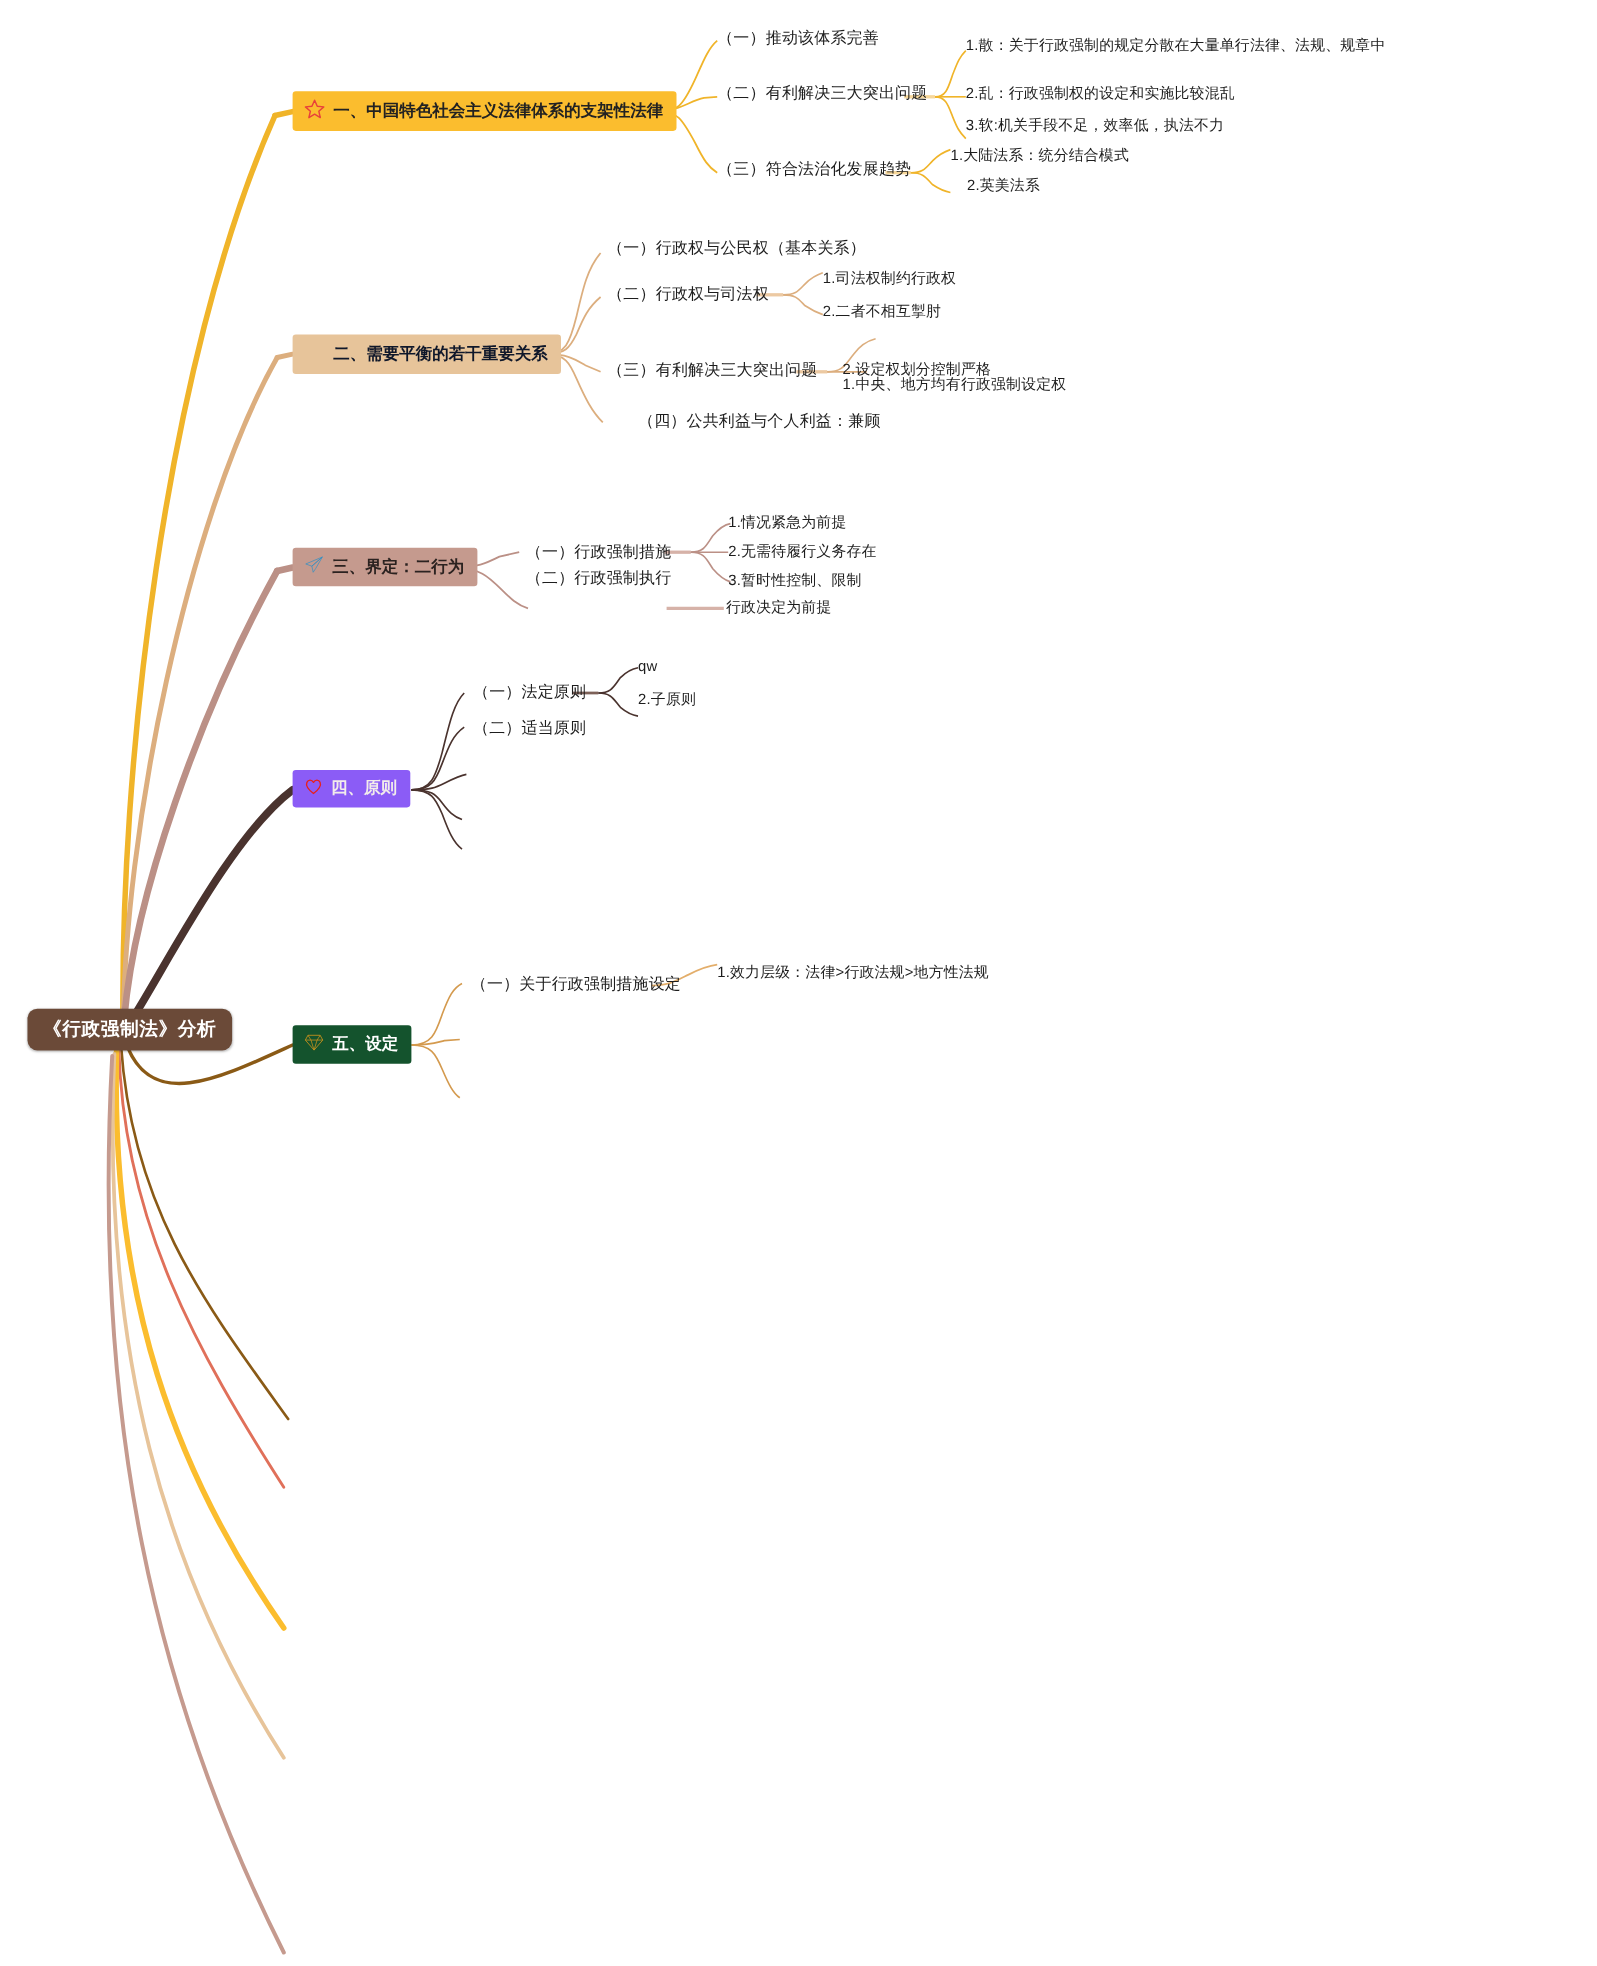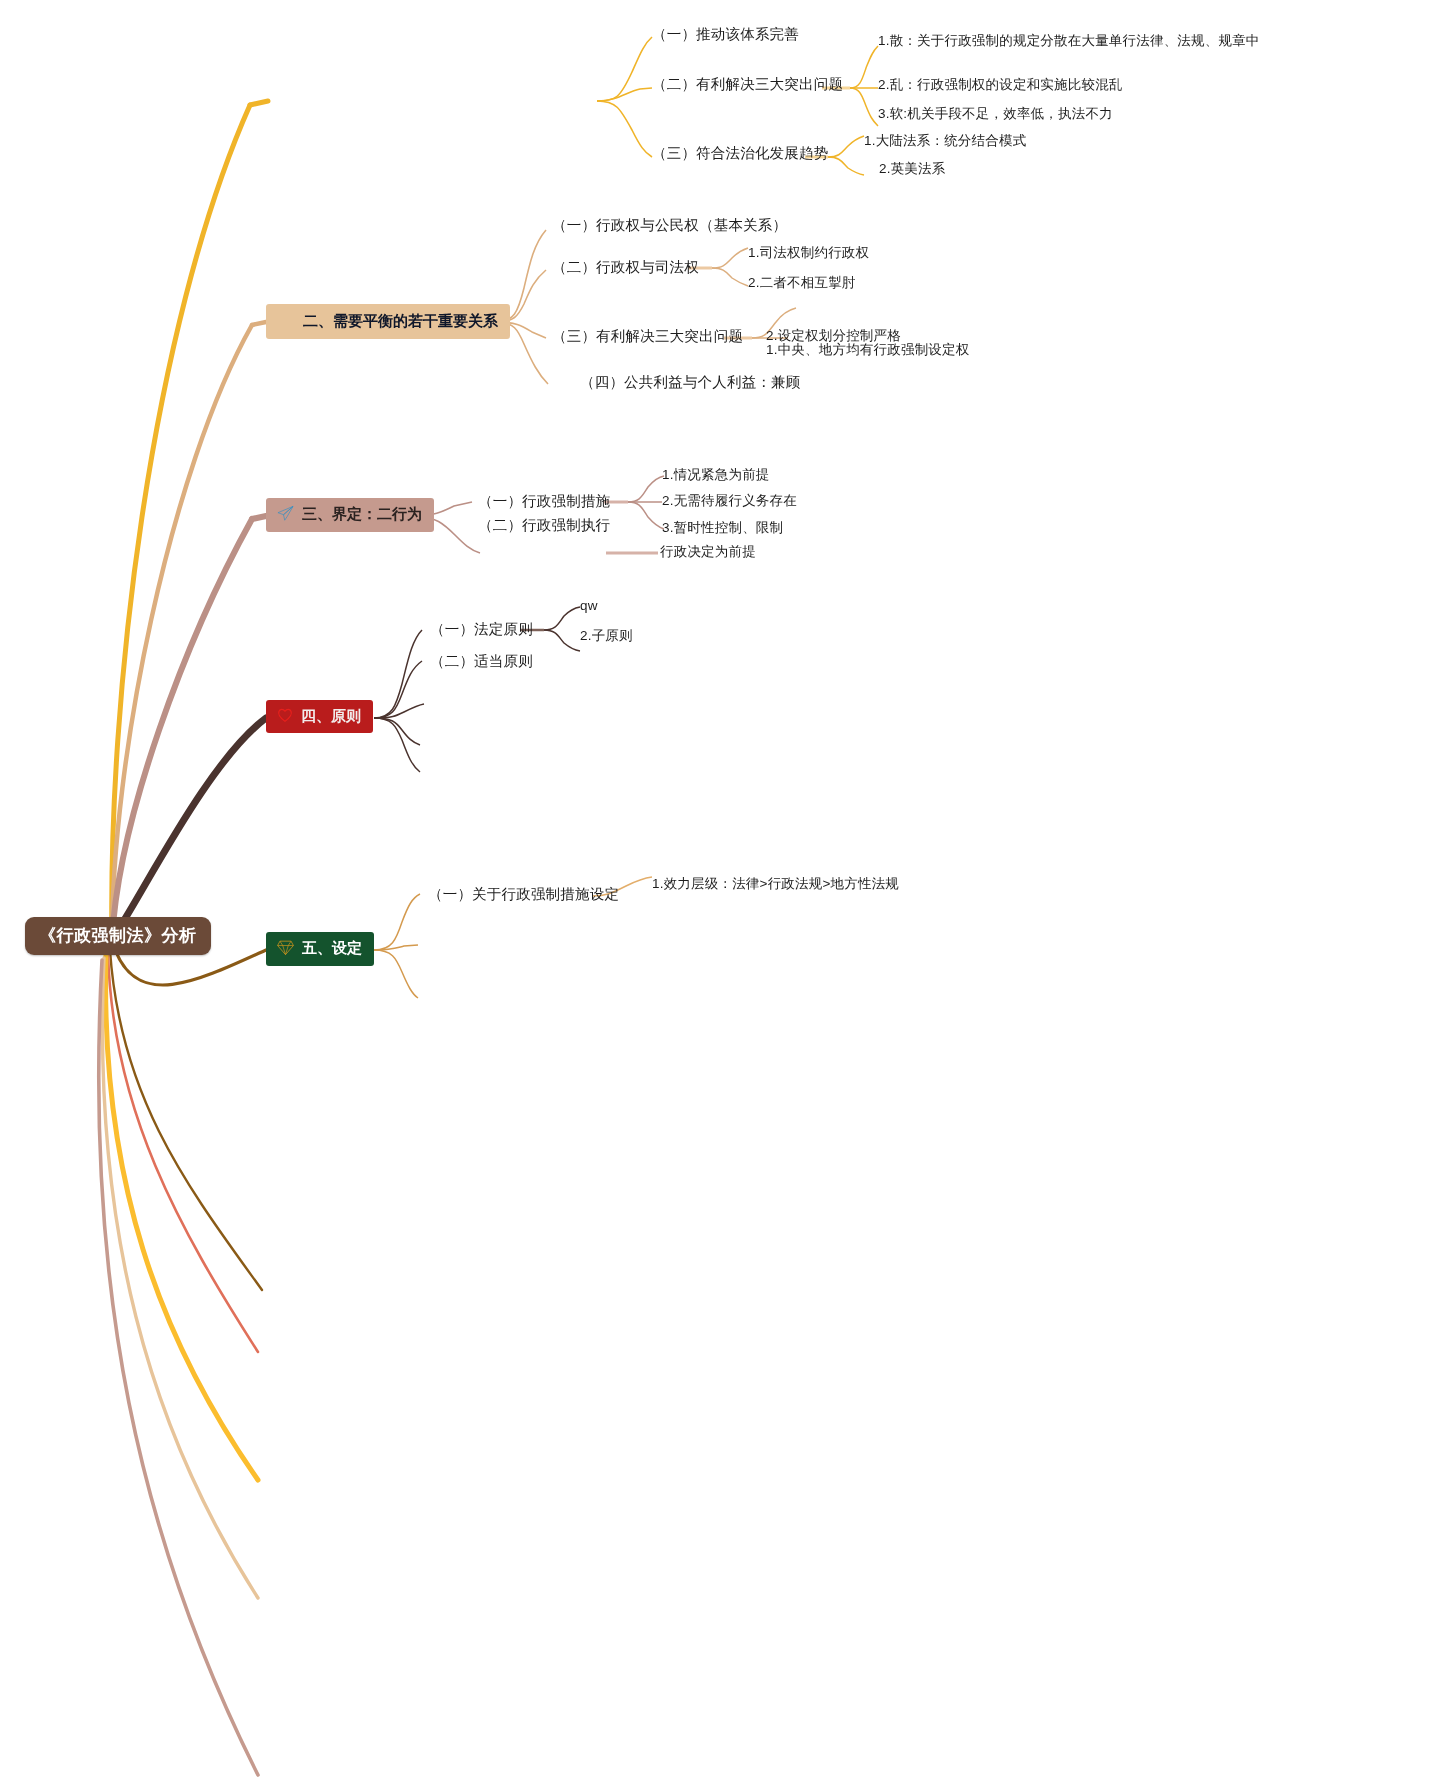--- a/index.html
+++ b/index.html
@@ -55,21 +55,21 @@
   }
   .branch .ico {
     display: inline-block;
     margin-right: 7px;
     line-height: 1;
     vertical-align: middle;
   }
   .b1 { background: #fbbd2e; color: #222; }
   .b2 { background: #e7c49a; color: #0f172a; }
   .b3 { background: #c59a8e; color: #2b2220; }
-  .b4 { background: #b91c1c; color: #f2eceb; }
+  .b4 { background: #8b5cf6; color: #f2eceb; }
   .b5 { background: #14532d; color: #ffffff; }
 
   
   .leaf {
     font-size: 14.5px;
     color: #1d1d1d;
     letter-spacing: 0.2px;
   }
   .leaf.lv3 {
     font-size: 13.5px;
@@ -152,20 +152,28 @@
     <path d="M374 950 C 392 950, 396 948, 404 946 L 418 945" stroke="#d49a4e" stroke-width="1.5"></path>
     <path d="M374 950 C 392 950, 396 958, 402 972 C 408 986, 412 994, 418 998" stroke="#d49a4e" stroke-width="1.5"></path>
 
     <path d="M592 896 C 608 896, 614 892, 626 886 C 638 880, 644 878, 652 877" stroke="#e3ae6b" stroke-width="1.6"></path>
   </svg>
 
   <div class="node root" style="left:25px; top:917px;">
     <span>《行政强制法》分析</span>
   </div>
 
+  <div class="node branch b1" style="left:266px; top:83px;">
+    <span class="ico">
+      <svg width="20" height="20" viewBox="0 0 24 24">
+          <path d="M12 2.5 L14.9 9.1 L22 9.8 L16.6 14.5 L18.2 21.5 L12 17.8 L5.8 21.5 L7.4 14.5 L2 9.8 L9.1 9.1 Z" stroke="#e8413a" stroke-width="1.6" fill="none" stroke-linejoin="round"></path>
+        </svg>
+    </span>
+    <span>一、中国特色社会主义法律体系的支架性法律</span>
+  </div>
 
   <div class="node leaf" style="left:652px; top:25px;">
     <span>（一）推动该体系完善</span>
   </div>
   <div class="node leaf" style="left:652px; top:75px;">
     <span>（二）有利解决三大突出问题</span>
   </div>
   <div class="node leaf" style="left:652px; top:144px;">
     <span>（三）符合法治化发展趋势</span>
   </div>

